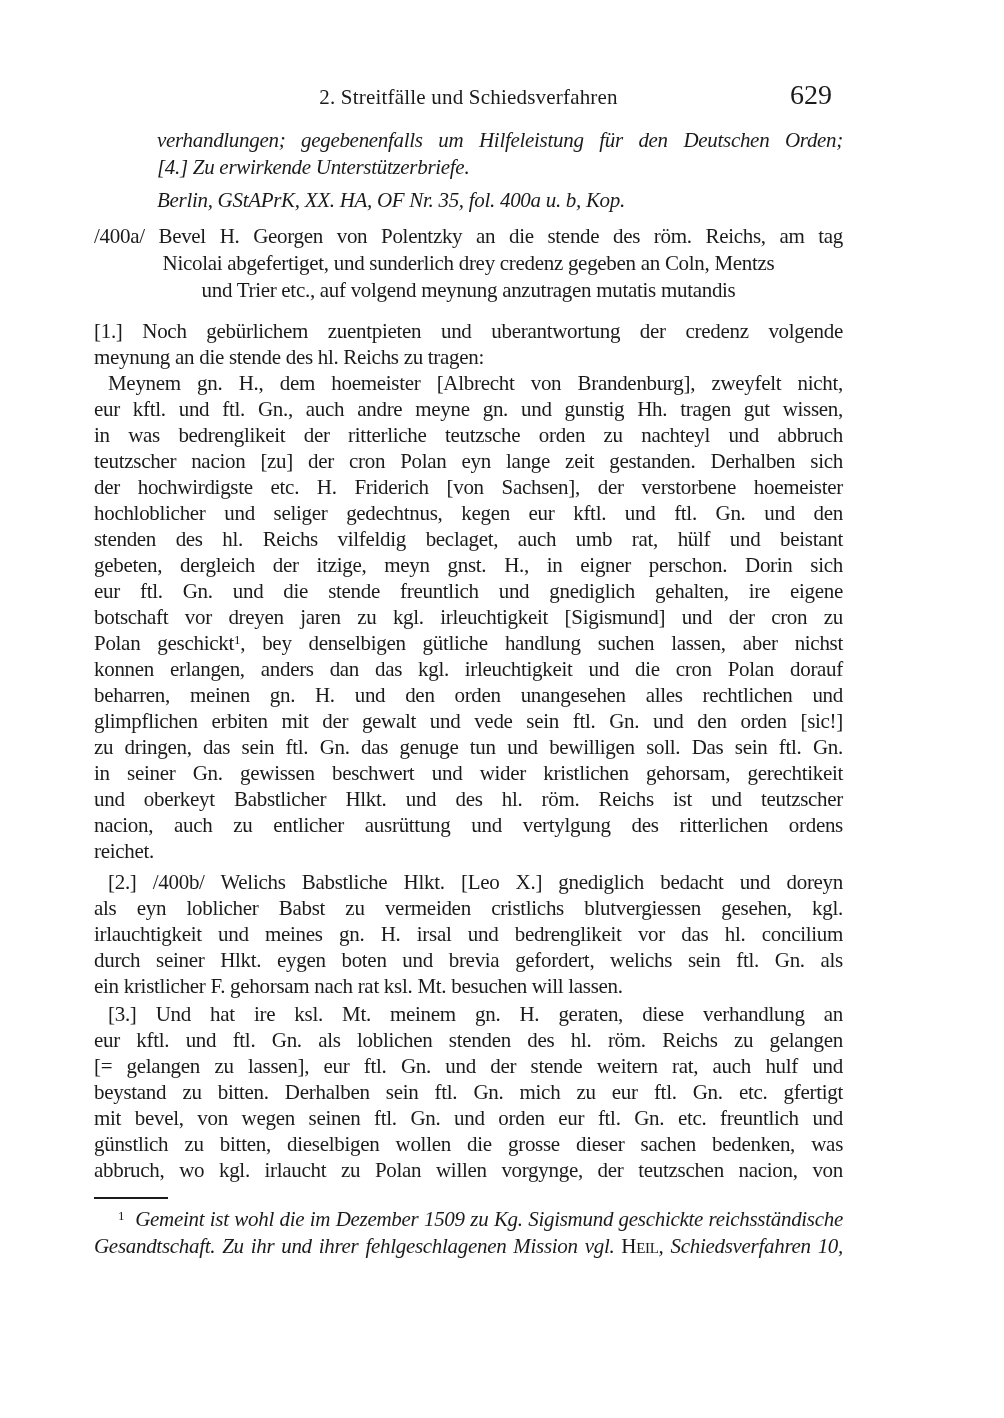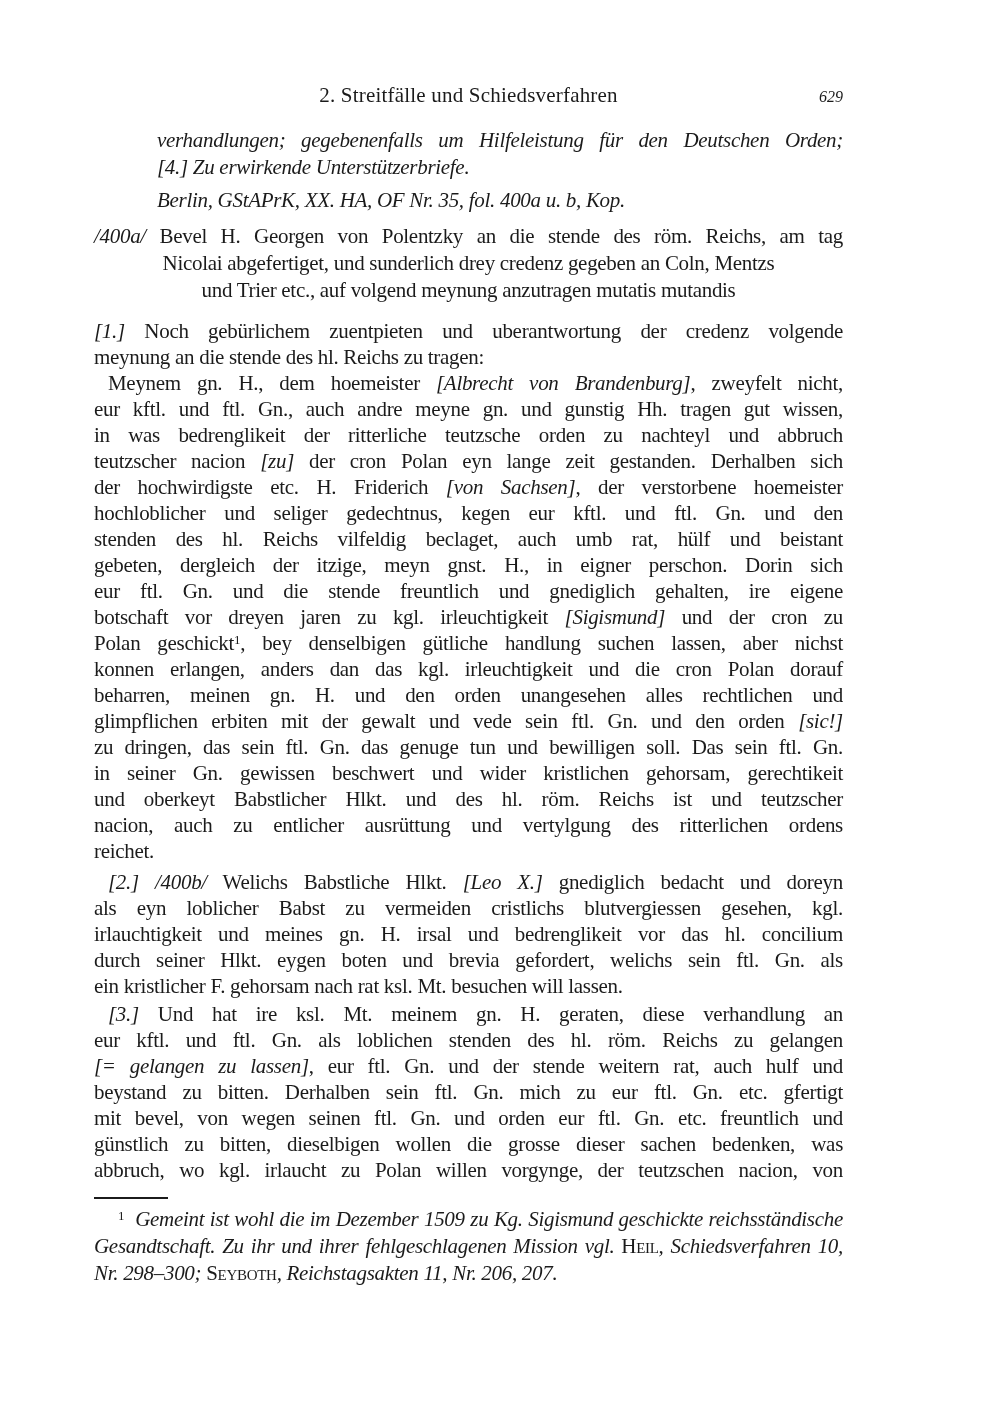--- a/index.html
+++ b/index.html
@@ -22,32 +22,32 @@
   
   .running-head {
     margin-top: 82px;
     display: flex;
     align-items: baseline;
     font-size: 21px;
     line-height: 26px;
   }
   .rh-spacer { width: 64px; flex: 0 0 auto; }
   .rh-title { flex: 1 1 auto; text-align: center; letter-spacing: 0.2px; }
-  .rh-num { flex: 0 0 64px; text-align: right; font-size: 16px; font-style: italic; }
+  .rh-num { flex: 0 0 64px; text-align: center; font-size: 28px; }
 
   
   .line {
     text-align: justify;
     text-align-last: justify;
     letter-spacing: -0.3px;
   }
   .line.last { text-align-last: left; }
   .line span { letter-spacing: inherit; }
 
-  .i   { font-style: italic; }
+  .i   { }
   .sup { font-size: 0.62em; vertical-align: 0.5em; line-height: 0; }
   .sc  { font-style: normal; font-variant: small-caps; letter-spacing: 0.3px; }
 
   
   .regest {
     margin-top: 17px;
     margin-left: 63px;
     font-size: 21px;
     font-style: italic;
     line-height: 27px;
@@ -157,17 +157,16 @@
         <div class="line"><span>beystand zu bitten. Derhalben sein ftl. Gn. mich zu eur ftl. Gn. etc. gfertigt</span></div>
         <div class="line"><span>mit bevel, von wegen seinen ftl. Gn. und orden eur ftl. Gn. etc. freuntlich und</span></div>
         <div class="line"><span>günstlich zu bitten, dieselbigen wollen die grosse dieser sachen bedenken, was</span></div>
         <div class="line"><span>abbruch, wo kgl. irlaucht zu Polan willen vorgynge, der teutzschen nacion, von</span></div>
       </div>
 
     <div class="fn-rule"></div>
     <div class="footnote">
         <div class="line indent"><span class="sup">1</span><span>Gemeint ist wohl die im Dezember 1509 zu Kg. Sigismund geschickte reichsständische</span></div>
         <div class="line"><span>Gesandtschaft. Zu ihr und ihrer fehlgeschlagenen Mission vgl. </span><span class="sc">Heil</span><span>, Schiedsverfahren 10,</span></div>
-        <div class="line last"><span>Nr. 298–300; </span><span class="sc">Seyboth</span><span>, Reichstagsakten 11, Nr. 206, 207.</span></div>
       </div>
 
   </div>
 </div>
 
 </body></html>

